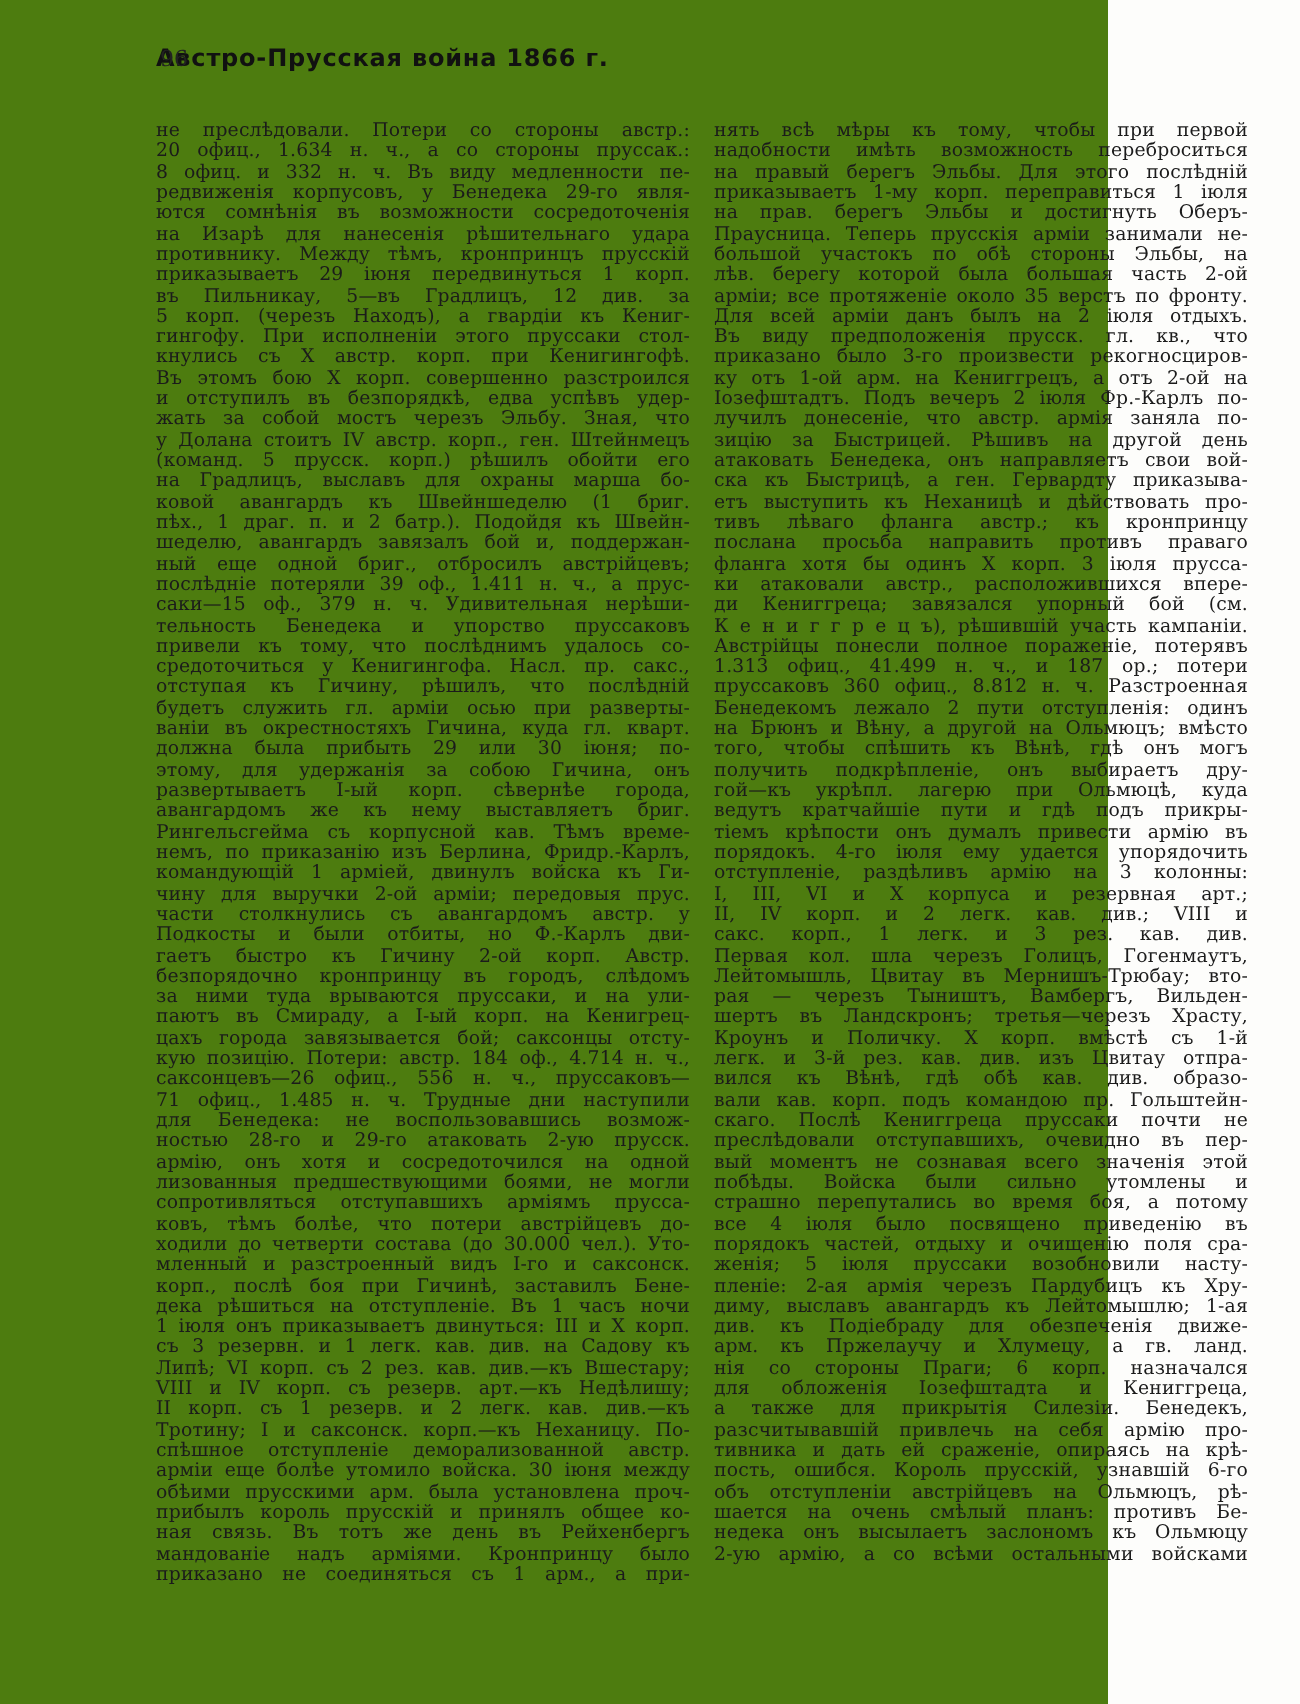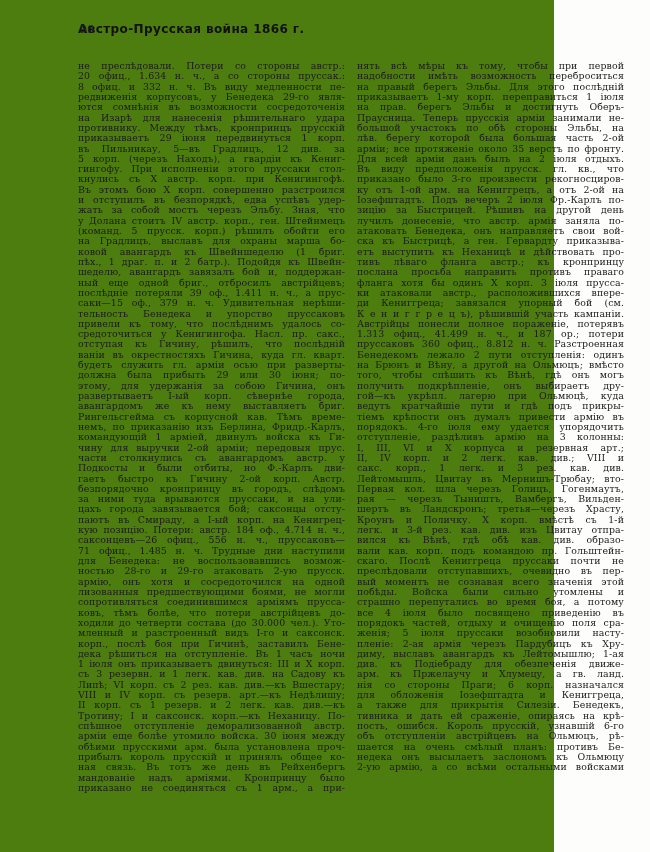--- a/index.html
+++ b/index.html
@@ -97,45 +97,45 @@
         <div class="line">ковой авангардъ къ Швейншеделю (1 бриг.</div>
         <div class="line">пѣх., 1 драг. п. и 2 батр.). Подойдя къ Швейн-</div>
         <div class="line">шеделю, авангардъ завязалъ бой и, поддержан-</div>
         <div class="line">ный еще одной бриг., отбросилъ австрійцевъ;</div>
         <div class="line">послѣдніе потеряли 39 оф., 1.411 н. ч., а прус-</div>
         <div class="line">саки—15 оф., 379 н. ч. Удивительная нерѣши-</div>
         <div class="line">тельность Бенедека и упорство пруссаковъ</div>
         <div class="line">привели къ тому, что послѣднимъ удалось со-</div>
         <div class="line">средоточиться у Кенигингофа. Насл. пр. сакс.,</div>
         <div class="line">отступая къ Гичину, рѣшилъ, что послѣдній</div>
+        <div class="line">будетъ служить гл. арміи осью при разверты-</div>
         <div class="line">ваніи въ окрестностяхъ Гичина, куда гл. кварт.</div>
-        <div class="line">будетъ служить гл. арміи осью при разверты-</div>
         <div class="line">должна была прибыть 29 или 30 іюня; по-</div>
         <div class="line">этому, для удержанія за собою Гичина, онъ</div>
         <div class="line">развертываетъ I-ый корп. сѣвернѣе города,</div>
         <div class="line">авангардомъ же къ нему выставляетъ бриг.</div>
         <div class="line">Рингельсгейма съ корпусной кав. Тѣмъ време-</div>
         <div class="line">немъ, по приказанію изъ Берлина, Фридр.-Карлъ,</div>
         <div class="line">командующій 1 арміей, двинулъ войска къ Ги-</div>
         <div class="line">чину для выручки 2-ой арміи; передовыя прус.</div>
         <div class="line">части столкнулись съ авангардомъ австр. у</div>
         <div class="line">Подкосты и были отбиты, но Ф.-Карлъ дви-</div>
         <div class="line">гаетъ быстро къ Гичину 2-ой корп. Австр.</div>
         <div class="line">безпорядочно кронпринцу въ городъ, слѣдомъ</div>
         <div class="line">за ними туда врываются пруссаки, и на ули-</div>
+        <div class="line">паютъ въ Смираду, а I-ый корп. на Кенигрец-</div>
         <div class="line">цахъ города завязывается бой; саксонцы отсту-</div>
-        <div class="line">паютъ въ Смираду, а I-ый корп. на Кенигрец-</div>
         <div class="line">кую позицію. Потери: австр. 184 оф., 4.714 н. ч.,</div>
         <div class="line">саксонцевъ—26 офиц., 556 н. ч., пруссаковъ—</div>
         <div class="line">71 офиц., 1.485 н. ч. Трудные дни наступили</div>
         <div class="line">для Бенедека: не воспользовавшись возмож-</div>
         <div class="line">ностью 28-го и 29-го атаковать 2-ую прусск.</div>
         <div class="line">армію, онъ хотя и сосредоточился на одной</div>
         <div class="line">лизованныя предшествующими боями, не могли</div>
-        <div class="line">сопротивляться соединившимся арміямъ прусса-</div>
+        <div class="line">сопротивляться отступавшихъ арміямъ прусса-</div>
         <div class="line">ковъ, тѣмъ болѣе, что потери австрійцевъ до-</div>
         <div class="line">ходили до четверти состава (до 30.000 чел.). Уто-</div>
         <div class="line">мленный и разстроенный видъ I-го и саксонск.</div>
         <div class="line">корп., послѣ боя при Гичинѣ, заставилъ Бене-</div>
         <div class="line">дека рѣшиться на отступленіе. Въ 1 часъ ночи</div>
         <div class="line">1 іюля онъ приказываетъ двинуться: III и X корп.</div>
         <div class="line">съ 3 резервн. и 1 легк. кав. див. на Садову къ</div>
         <div class="line">Липѣ; VI корп. съ 2 рез. кав. див.—къ Вшестару;</div>
         <div class="line">VIII и IV корп. съ резерв. арт.—къ Недѣлишу;</div>
         <div class="line">II корп. съ 1 резерв. и 2 легк. кав. див.—къ</div>
@@ -156,22 +156,22 @@
         <div class="line">на прав. берегъ Эльбы и достигнуть Оберъ-</div>
         <div class="line">Праусница. Теперь прусскія арміи занимали не-</div>
         <div class="line">большой участокъ по обѣ стороны Эльбы, на</div>
         <div class="line">лѣв. берегу которой была большая часть 2-ой</div>
         <div class="line">арміи; все протяженіе около 35 верстъ по фронту.</div>
         <div class="line">Для всей арміи данъ былъ на 2 іюля отдыхъ.</div>
         <div class="line">Въ виду предположенія прусск. гл. кв., что</div>
         <div class="line">приказано было 3-го произвести рекогносциров-</div>
         <div class="line">ку отъ 1-ой арм. на Кениггрецъ, а отъ 2-ой на</div>
         <div class="line">Іозефштадтъ. Подъ вечеръ 2 іюля Фр.-Карлъ по-</div>
+        <div class="line">лучилъ донесеніе, что австр. армія заняла по-</div>
         <div class="line">зицію за Быстрицей. Рѣшивъ на другой день</div>
-        <div class="line">лучилъ донесеніе, что австр. армія заняла по-</div>
         <div class="line">атаковать Бенедека, онъ направляетъ свои вой-</div>
         <div class="line">ска къ Быстрицѣ, а ген. Гервардту приказыва-</div>
         <div class="line">етъ выступить къ Неханицѣ и дѣйствовать про-</div>
         <div class="line">тивъ лѣваго фланга австр.; къ кронпринцу</div>
         <div class="line">послана просьба направить противъ праваго</div>
         <div class="line">фланга хотя бы одинъ X корп. 3 іюля прусса-</div>
         <div class="line">ки атаковали австр., расположившихся впере-</div>
         <div class="line">ди Кениггреца; завязался упорный бой (см.</div>
         <div class="line">К е н и г г р е ц ъ), рѣшившій участь кампаніи.</div>
         <div class="line">Австрійцы понесли полное пораженіе, потерявъ</div>
@@ -182,22 +182,22 @@
         <div class="line">того, чтобы спѣшить къ Вѣнѣ, гдѣ онъ могъ</div>
         <div class="line">получить подкрѣпленіе, онъ выбираетъ дру-</div>
         <div class="line">гой—къ укрѣпл. лагерю при Ольмюцѣ, куда</div>
         <div class="line">ведутъ кратчайшіе пути и гдѣ подъ прикры-</div>
         <div class="line">тіемъ крѣпости онъ думалъ привести армію въ</div>
         <div class="line">порядокъ. 4-го іюля ему удается упорядочить</div>
         <div class="line">отступленіе, раздѣливъ армію на 3 колонны:</div>
         <div class="line">I, III, VI и X корпуса и резервная арт.;</div>
         <div class="line">II, IV корп. и 2 легк. кав. див.; VIII и</div>
         <div class="line">сакс. корп., 1 легк. и 3 рез. кав. див.</div>
+        <div class="line">Первая кол. шла черезъ Голицъ, Гогенмаутъ,</div>
         <div class="line">Лейтомышль, Цвитау въ Мернишъ-Трюбау; вто-</div>
-        <div class="line">Первая кол. шла черезъ Голицъ, Гогенмаутъ,</div>
         <div class="line">рая — черезъ Тыништъ, Вамбергъ, Вильден-</div>
         <div class="line">шертъ въ Ландскронъ; третья—черезъ Храсту,</div>
         <div class="line">Кроунъ и Поличку. X корп. вмѣстѣ съ 1-й</div>
         <div class="line">легк. и 3-й рез. кав. див. изъ Цвитау отпра-</div>
         <div class="line">вился къ Вѣнѣ, гдѣ обѣ кав. див. образо-</div>
         <div class="line">вали кав. корп. подъ командою пр. Гольштейн-</div>
         <div class="line">скаго. Послѣ Кениггреца пруссаки почти не</div>
         <div class="line">преслѣдовали отступавшихъ, очевидно въ пер-</div>
         <div class="line">вый моментъ не сознавая всего значенія этой</div>
         <div class="line">побѣды. Войска были сильно утомлены и</div>
@@ -205,20 +205,21 @@
         <div class="line">все 4 іюля было посвящено приведенію въ</div>
         <div class="line">порядокъ частей, отдыху и очищенію поля сра-</div>
         <div class="line">женія; 5 іюля пруссаки возобновили насту-</div>
         <div class="line">пленіе: 2-ая армія черезъ Пардубицъ къ Хру-</div>
         <div class="line">диму, выславъ авангардъ къ Лейтомышлю; 1-ая</div>
         <div class="line">див. къ Подіебраду для обезпеченія движе-</div>
         <div class="line">арм. къ Пржелаучу и Хлумецу, а гв. ланд.</div>
         <div class="line">нія со стороны Праги; 6 корп. назначался</div>
         <div class="line">для обложенія Іозефштадта и Кениггреца,</div>
         <div class="line">а также для прикрытія Силезіи. Бенедекъ,</div>
+        <div class="line">разсчитывавшій привлечь на себя армію про-</div>
         <div class="line">тивника и дать ей сраженіе, опираясь на крѣ-</div>
         <div class="line">пость, ошибся. Король прусскій, узнавшій 6-го</div>
         <div class="line">объ отступленіи австрійцевъ на Ольмюцъ, рѣ-</div>
         <div class="line">шается на очень смѣлый планъ: противъ Бе-</div>
         <div class="line">недека онъ высылаетъ заслономъ къ Ольмюцу</div>
         <div class="line">2-ую армію, а со всѣми остальными войсками</div>
       </div>
   </div>
 </div>
 

